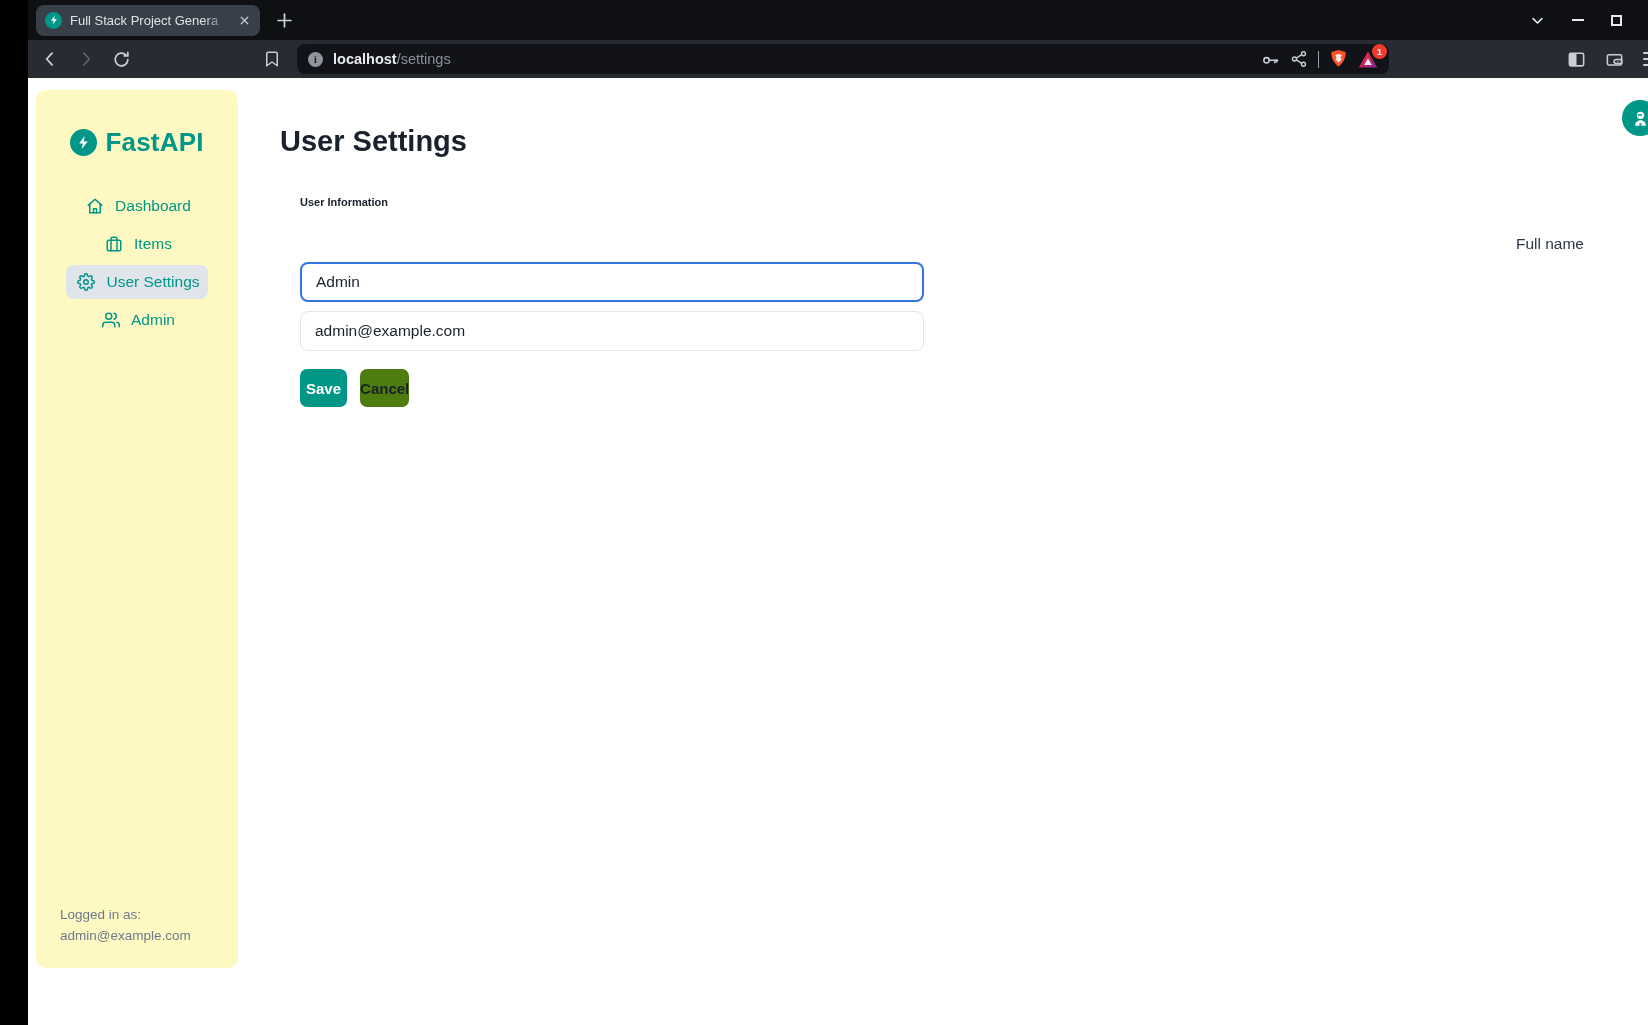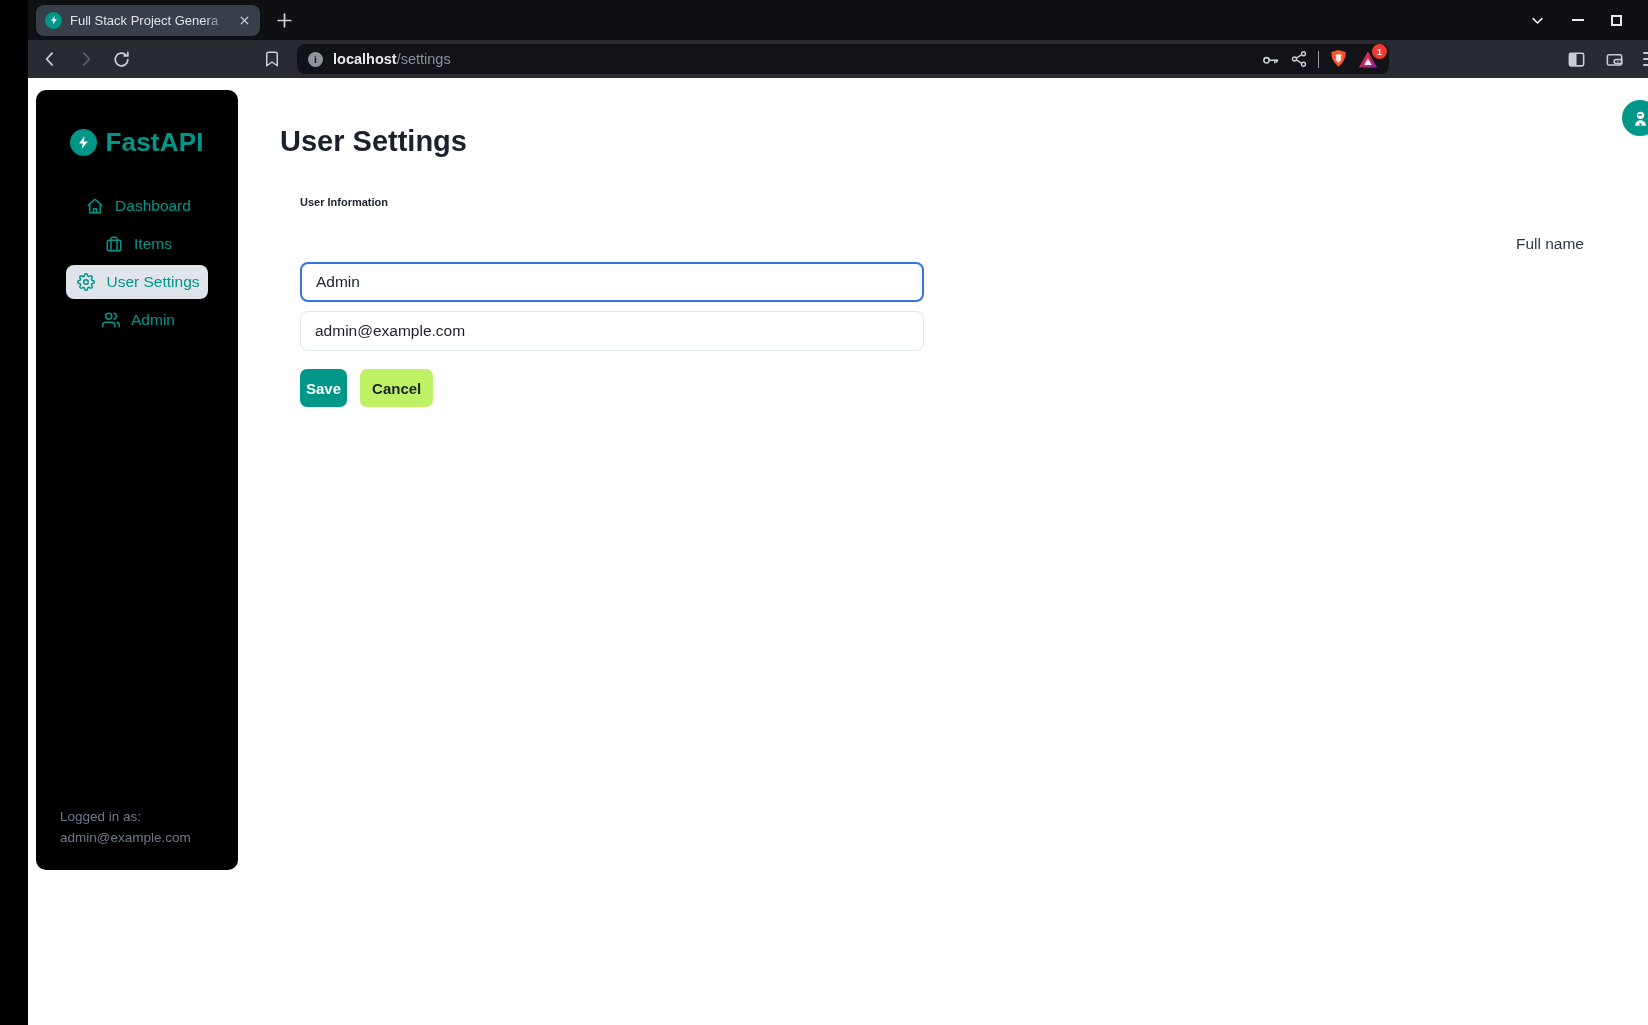--- a/index.html
+++ b/index.html
@@ -52,22 +52,22 @@
   .rewards-wrap { position:relative; display:flex; }
   .badge { position:absolute; top:-6px; right:-9px; min-width:15px; height:15px; border-radius:8px;
     background:#f13a2f; color:#fff; font-size:9.5px; font-weight:700;
     display:flex; align-items:center; justify-content:center; padding:0 3px; }
   .tool-right { margin-left:auto; display:flex; align-items:center; gap:19px; padding-right:16px; }
   .hamburger { display:flex; flex-direction:column; gap:4px; }
   .hamburger span { width:17px; height:2px; background:#c9ced4; border-radius:1px; }
   
   .page { position:absolute; top:78px; left:0; right:0; bottom:0; background:#fff; }
   .sidebar {
-    position:absolute; left:8px; top:12px; width:202px; height:780px;
-    background:#000000; border-radius:10px; display:flex; flex-direction:column;
+    position:absolute; left:8px; top:12px; width:202px; height:878px;
+    background:#fef9c3; border-radius:10px; display:flex; flex-direction:column;
   }
   .logo-row { display:flex; align-items:center; justify-content:center; gap:8px; margin-top:37px; }
   .logo-circle { width:27px; height:27px; border-radius:50%; background:#009688;
     display:flex; align-items:center; justify-content:center; }
   .logo-circle svg { width:15px; height:15px; }
   .logo-text { font-size:26px; font-weight:700; color:#009688; letter-spacing:.2px; }
   .nav { margin-top:31px; display:flex; flex-direction:column; gap:4px;align-items:center; }
   .nav-item { display:flex; align-items:center; gap:11px; margin:0 15px;
     padding:8px 8px 8px 11px; border-radius:8px; color:#009688; font-size:15.5px; cursor:pointer; }
   .nav-item.active { background:#dfe5eb; }
@@ -88,21 +88,21 @@
   .field-label { margin-top:27px; font-size:15.5px; color:#2d3748;text-align:right; }
   .field-input { display:block; margin-top:9px; width:624px; height:40px; border-radius:8px;
     font-size:15.5px; padding:0 14px; color:#1a202c; background:#fff; outline:none;
     font-family:"Liberation Sans", sans-serif; }
   .field-input.focused { border:2px solid #3575e0; }
   .field-input.normal { border:1px solid #e2e8f0; }
   .btn-row { margin-top:18px; display:flex; gap:13px; }
   .btn { height:38px; border:none; border-radius:7px; font-size:15px; font-weight:700;
     font-family:"Liberation Sans", sans-serif; cursor:pointer; }
   .btn-save { background:#009688; color:#fff; padding:0 6px; }
-  .btn-cancel { background:#bef264; color:#1a202c; padding:0 12px; }
+  .btn-cancel { background:#4d7c0f; color:#1a202c; padding:0 0; }
 </style>
 </head>
 <body>
 
 <div class="screen">
 
   <div class="tabbar">
     <div class="tab">
       <span class="favicon">
         <svg viewBox="0 0 24 24">

